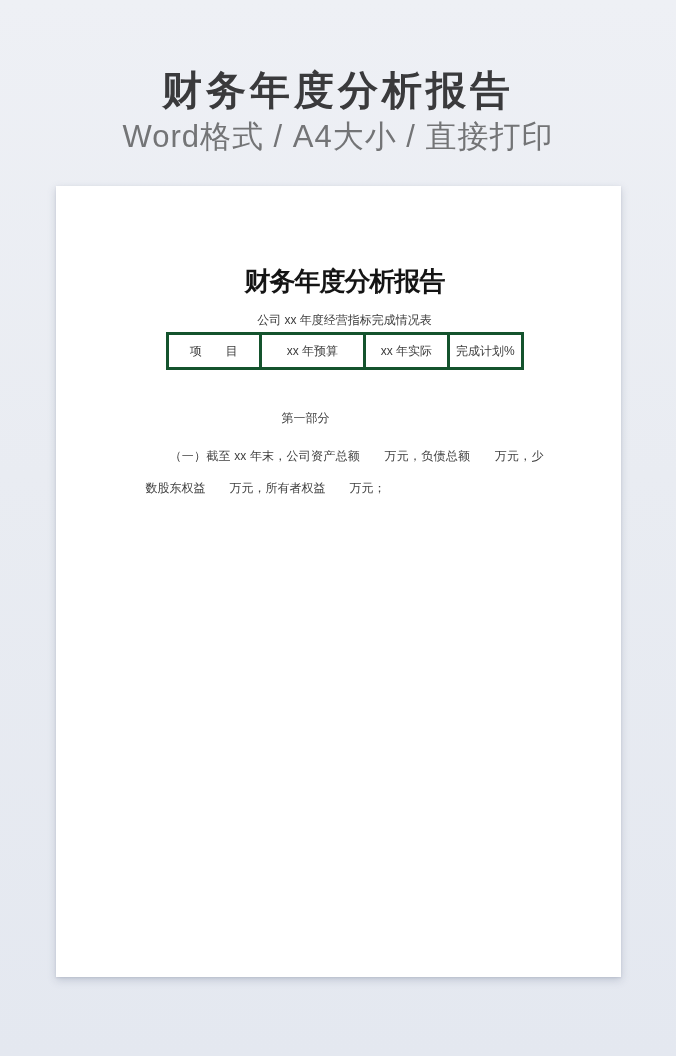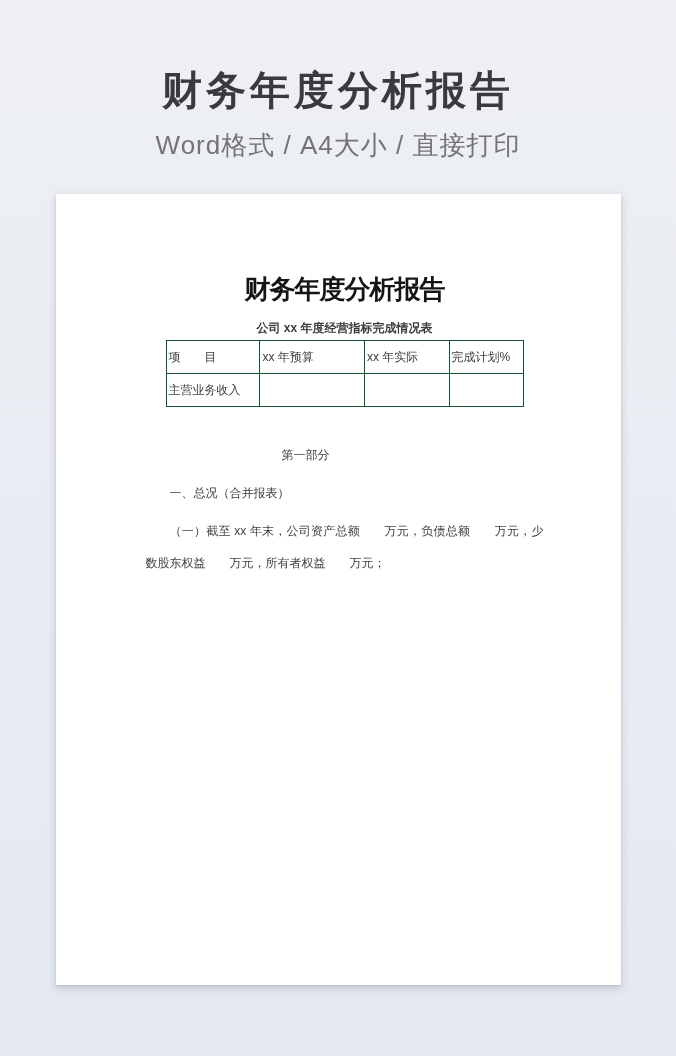--- a/index.html
+++ b/index.html
@@ -15,22 +15,22 @@
   }
   .banner-title {
     margin: 0;
     font-size: 40px;
     line-height: 48px;
     font-weight: bold;
     letter-spacing: 4px;
     color: #3a3a3c;
   }
   .banner-subtitle {
-    margin-top: 16px;
-    font-size: 26px;
+    margin-top: 8px;
+    font-size: 31px;
     line-height: 30px;
     letter-spacing: 1px;
     color: #737476;
   }
   .paper {
     box-sizing: border-box;
     width: 565px;
     height: 791px;
     margin: 34px auto 0 auto;
     background: #ffffff;
@@ -55,38 +55,37 @@
     text-indent: 2em;
     color: #3f3f3f;
   }
   .para.first { margin-top: 32px; }
   .table-caption {
     margin-top: 10px;
     font-size: 12px;
     line-height: 24px;
     text-align: center;
     color: #3c3c3c;
-    font-weight: bold;
   }
   table.indicators {
     width: 358px;
     margin: 0 auto;
     border-collapse: collapse;
     table-layout: fixed;
     font-size: 12px;
     color: #3c3c3c;
   }
   table.indicators col.c1 { width: 26.3%; }
   table.indicators col.c2 { width: 29.3%; }
   table.indicators col.c3 { width: 23.7%; }
   table.indicators col.c4 { width: 20.7%; }
   table.indicators th, table.indicators td {
-    border: 1px solid #14532d;
+    border: 3px solid #14532d;
     height: 32px;
-    text-align: left;
+    text-align: center;
     vertical-align: middle;
     font-weight: normal;
     padding: 0 2px;
   }
   .part-heading {
     margin-top: 32px;
     display: flex;
     justify-content: center;
     gap: 15px;
     padding-right: 78px;
@@ -128,29 +127,22 @@
     </colgroup>
     <thead>
       <tr>
         <th>项　　目</th>
         <th>xx 年预算</th>
         <th>xx 年实际</th>
         <th>完成计划%</th>
       </tr>
     </thead>
     <tbody>
-      <tr>
-        <td>主营业务收入</td>
-        <td></td>
-        <td></td>
-        <td></td>
-      </tr>
     </tbody>
   </table>
 
   <div class="part-heading">
     <span>第一部分</span>
   </div>
 
-  <div class="sub-heading">一、总况（合并报表）</div>
 
   <p class="para item-para">（一）截至 xx 年末，公司资产总额　　万元，负债总额　　万元，少数股东权益　　万元，所有者权益　　万元；</p>
 </div>
 
 </body></html>

